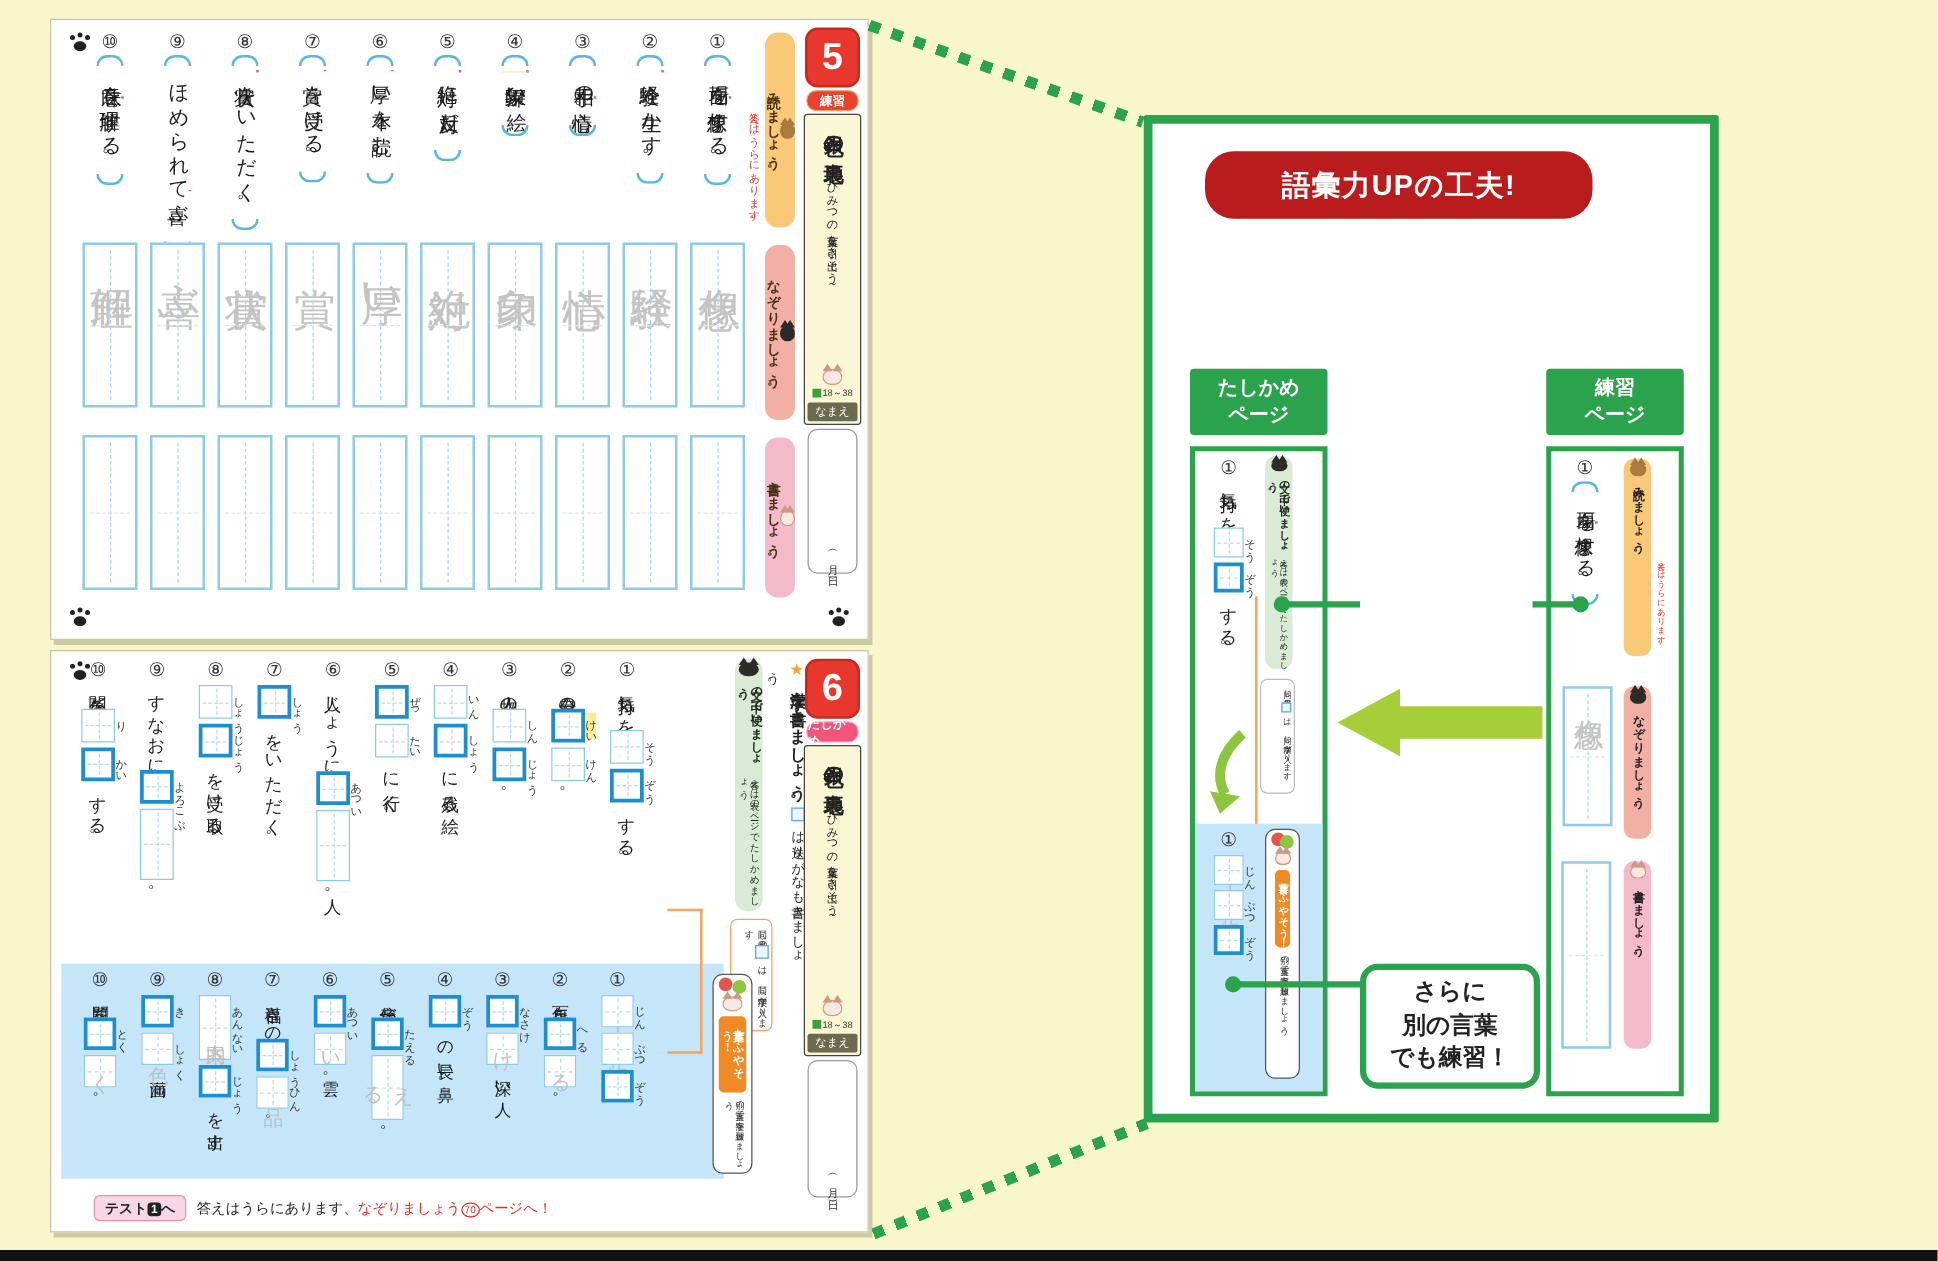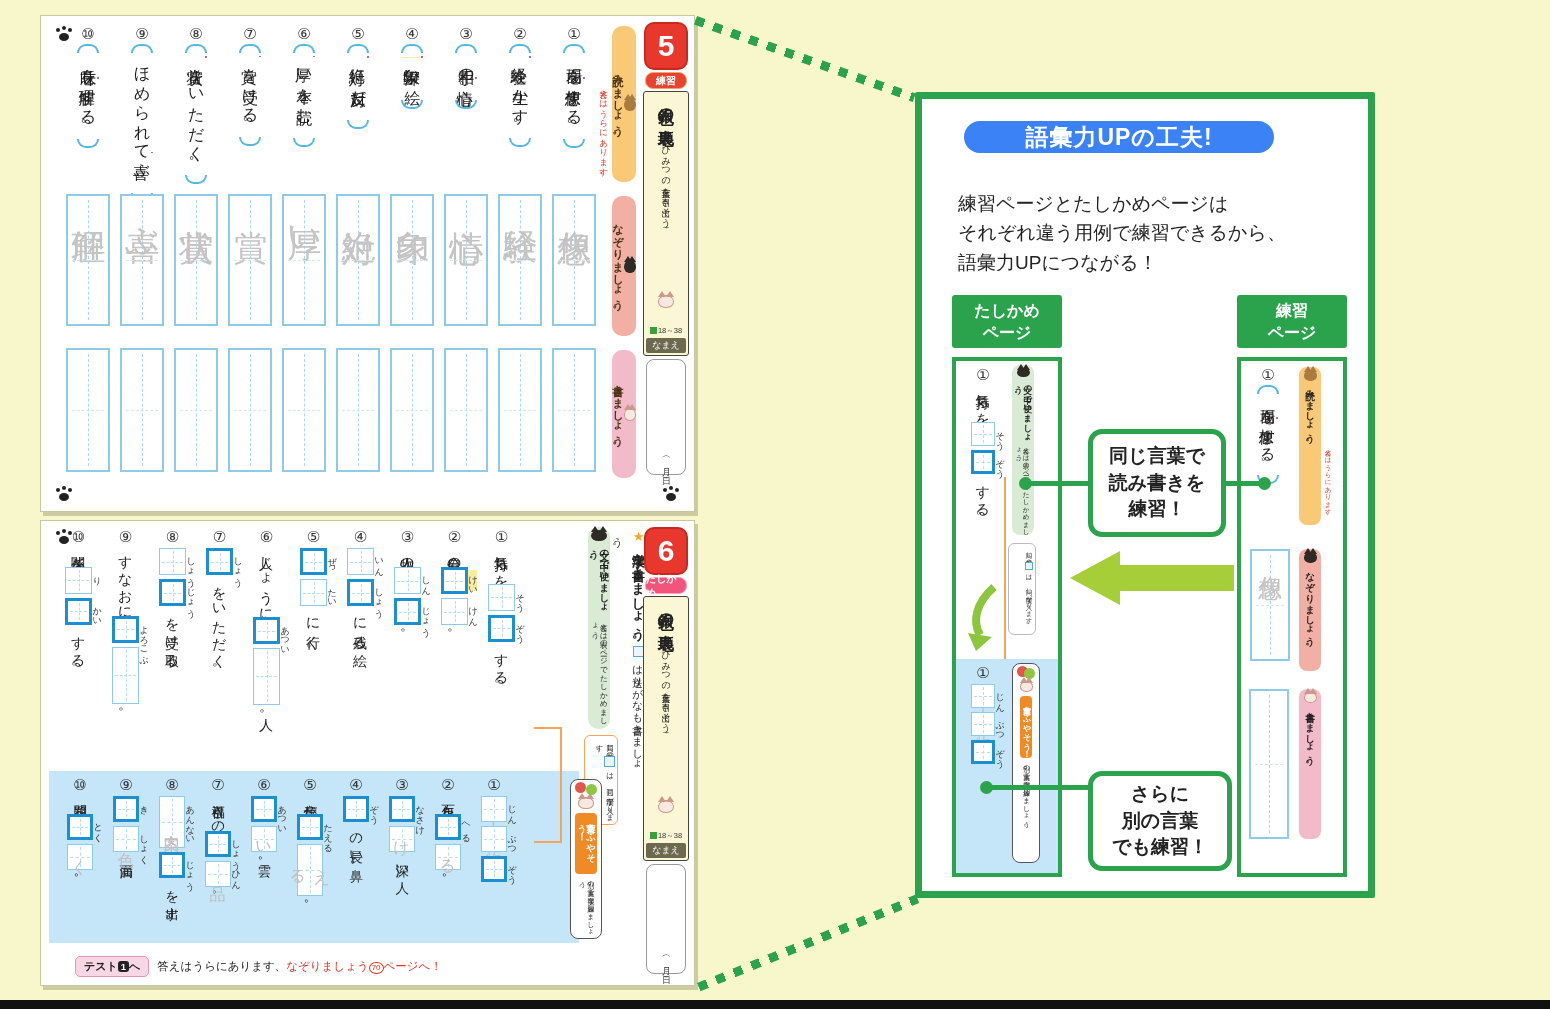--- a/index.html
+++ b/index.html
@@ -73,21 +73,21 @@
             color:#fff; font-weight:bold; font-size:30px; display:flex; align-items:center; justify-content:center; }
   .typebadge { width:42px; height:17px; border-radius:8px; color:#fff; font-size:10px; font-weight:bold;
                display:flex; align-items:center; justify-content:center; margin-top:2px; }
   .typebadge.red  { background:#E8432E; border:1.5px solid #F2A56B; }
   .typebadge.pink { background:#F2547B; border:1.5px solid #F7A0B6; }
   .ttlpanel { width:46px; background:#FBF6D3; border:1px solid #444; border-radius:3px; margin-top:2px;
               display:flex; flex-direction:column; align-items:center; padding:4px 0 2px; }
   .ttl { writing-mode:vertical-rl; text-orientation:upright; height:196px; }
   .ttl .main { font-size:16px; font-weight:bold; line-height:1.05; letter-spacing:1px; }
   .ttl .sub  { font-size:9px; line-height:1.1; margin-top:4px; }
-  .refline { font-size:7.5px; color:#333; margin-top:16px; }
+  .refline { font-size:7.5px; color:#333; margin-top:0; }
   .refline::before { content:""; display:inline-block; width:7px; height:7px; background:#3AA13A; margin-right:1px; vertical-align:-1px; }
   .nmbadge { width:40px; background:#6B6A4F; color:#fff; font-size:9px; text-align:center; border-radius:2px; margin-top:2px; padding:1px 0; }
   .namebox { width:40px; height:116px; border:1.5px solid #999; border-radius:8px; margin-top:3px; position:relative; background:#fff; }
   .datev { position:absolute; left:50%; bottom:4px; transform:translateX(-50%);
            writing-mode:vertical-rl; text-orientation:upright; font-size:9px; color:#333; }
 
   
   .cat { position:relative; width:16px; height:13px; border-radius:50% 50% 46% 46%; background:#2E2A26; margin:3px auto 2px; }
   .cat::before,.cat::after { content:""; position:absolute; top:-4px; border-left:4px solid transparent; border-right:4px solid transparent; border-bottom:6px solid #2E2A26; }
   .cat::before { left:0; } .cat::after { right:0; }
@@ -128,21 +128,21 @@
 
   .p6-footer { position:absolute; left:34px; bottom:8px; display:flex; align-items:center; font-size:11.5px; }
   .bubble { background:#F8D7E4; border:1px solid #E890B0; border-radius:5px; padding:2px 8px; margin-right:8px; font-size:11px; font-weight:bold; }
   .sq1 { background:#222; color:#fff; border-radius:3px; font-size:9.5px; padding:0 3px; }
   .redtxt { color:#E03020; }
   .c40 { display:inline-block; border:1px solid #E03020; border-radius:50%; font-size:8px; padding:0 2px; color:#E03020; line-height:1.3; }
 
   
   #panel { position:absolute; left:915px; top:92px; width:460px; height:806px;
            background:#fff; border:7px solid #2BA24C; border-radius:2px; }
-  .pill { position:absolute; left:42px; top:22px; width:310px; height:32px; background:#3b82f6; border-radius:23px;
+  .pill { position:absolute; left:42px; top:22px; width:310px; height:54px; background:#b91c1c; border-radius:23px;
           color:#fff; font-size:23px; font-weight:bold; display:flex; align-items:center; justify-content:center; letter-spacing:1px; }
   .lead { position:absolute; left:36px; top:90px; width:400px; font-size:19px; line-height:1.55; white-space:pre-line; color:#222; }
   .mini-h { position:absolute; width:110px; background:#2BA24C; color:#fff; font-weight:bold; font-size:16px;
             text-align:center; line-height:1.35; padding:5px 0; border-radius:3px; white-space:pre-line; }
   .mini-card { position:absolute; width:110px; height:520px; background:#fff; border:4px solid #2BA24C; }
   .callout { position:absolute; border:5px solid #2BA24C; border-radius:14px; background:#fff;
              font-size:19px; font-weight:bold; text-align:center; line-height:1.4;
              display:flex; align-items:center; justify-content:center; white-space:pre-line; }
   .gline { position:absolute; height:5px; background:#2BA24C; }
   .gdot  { position:absolute; width:13px; height:13px; border-radius:50%; background:#2BA24C; }
@@ -679,23 +679,20 @@
     <span>答えはうらにあります、</span>
     <span class="redtxt"><span>なぞりましょう</span><span class="c40">70</span><span>ページへ！</span></span>
   </div>
 </div>
 
 <div class="dotline" id="dot-top"></div>
 <div class="dotline" id="dot-bot"></div>
 
 <div id="panel">
   <div class="pill">語彙力UPの工夫!</div>
-  <div class="lead">練習ページとたしかめページは
-それぞれ違う用例で練習できるから、
-語彙力UPにつながる！</div>
 
   <div class="mini-h" style="left:30px;top:196px;">たしかめ
 ページ</div>
   <div class="mini-h" style="left:315px;top:196px;">練習
 ページ</div>
 
   <div class="mini-card" style="left:30px;top:258px;">
     <div class="cols" style="left:4px;top:6px;width:46px;--slot:46px;--fs:14px;--bx:24px;">
         <div class="col">
           <span class="cnum">①</span>
@@ -786,23 +783,20 @@
     <div class="mr-pink" style="left:58px;top:328px;width:22px;height:150px;background:#F3BACA;">
       <span class="cat pink" style="width:13px;height:11px;"></span>
       <span class="strip-label">書きましょう。</span>
     </div>
   </div>
 
   <div class="gline" style="left:104px;top:382px;width:62px;"></div>
   <div class="gdot" style="left:97px;top:378px;"></div>
   <div class="gline" style="left:304px;top:382px;width:40px;"></div>
   <div class="gdot" style="left:336px;top:378px;"></div>
-  <div class="callout" style="left:166px;top:330px;width:138px;height:108px;">同じ言葉で
-読み書きを
-練習！</div>
 
   <div class="tri-left" style="left:148px;top:452px;"></div>
   <div class="arrow-rect" style="left:196px;top:466px;width:116px;height:26px;"></div>
 
   <div class="gline" style="left:66px;top:686px;width:100px;"></div>
   <div class="gdot" style="left:58px;top:682px;"></div>
   <div class="callout" style="left:166px;top:638px;width:144px;height:100px;margin-top:34px;">さらに
 別の言葉
 でも練習！</div>
 </div>

